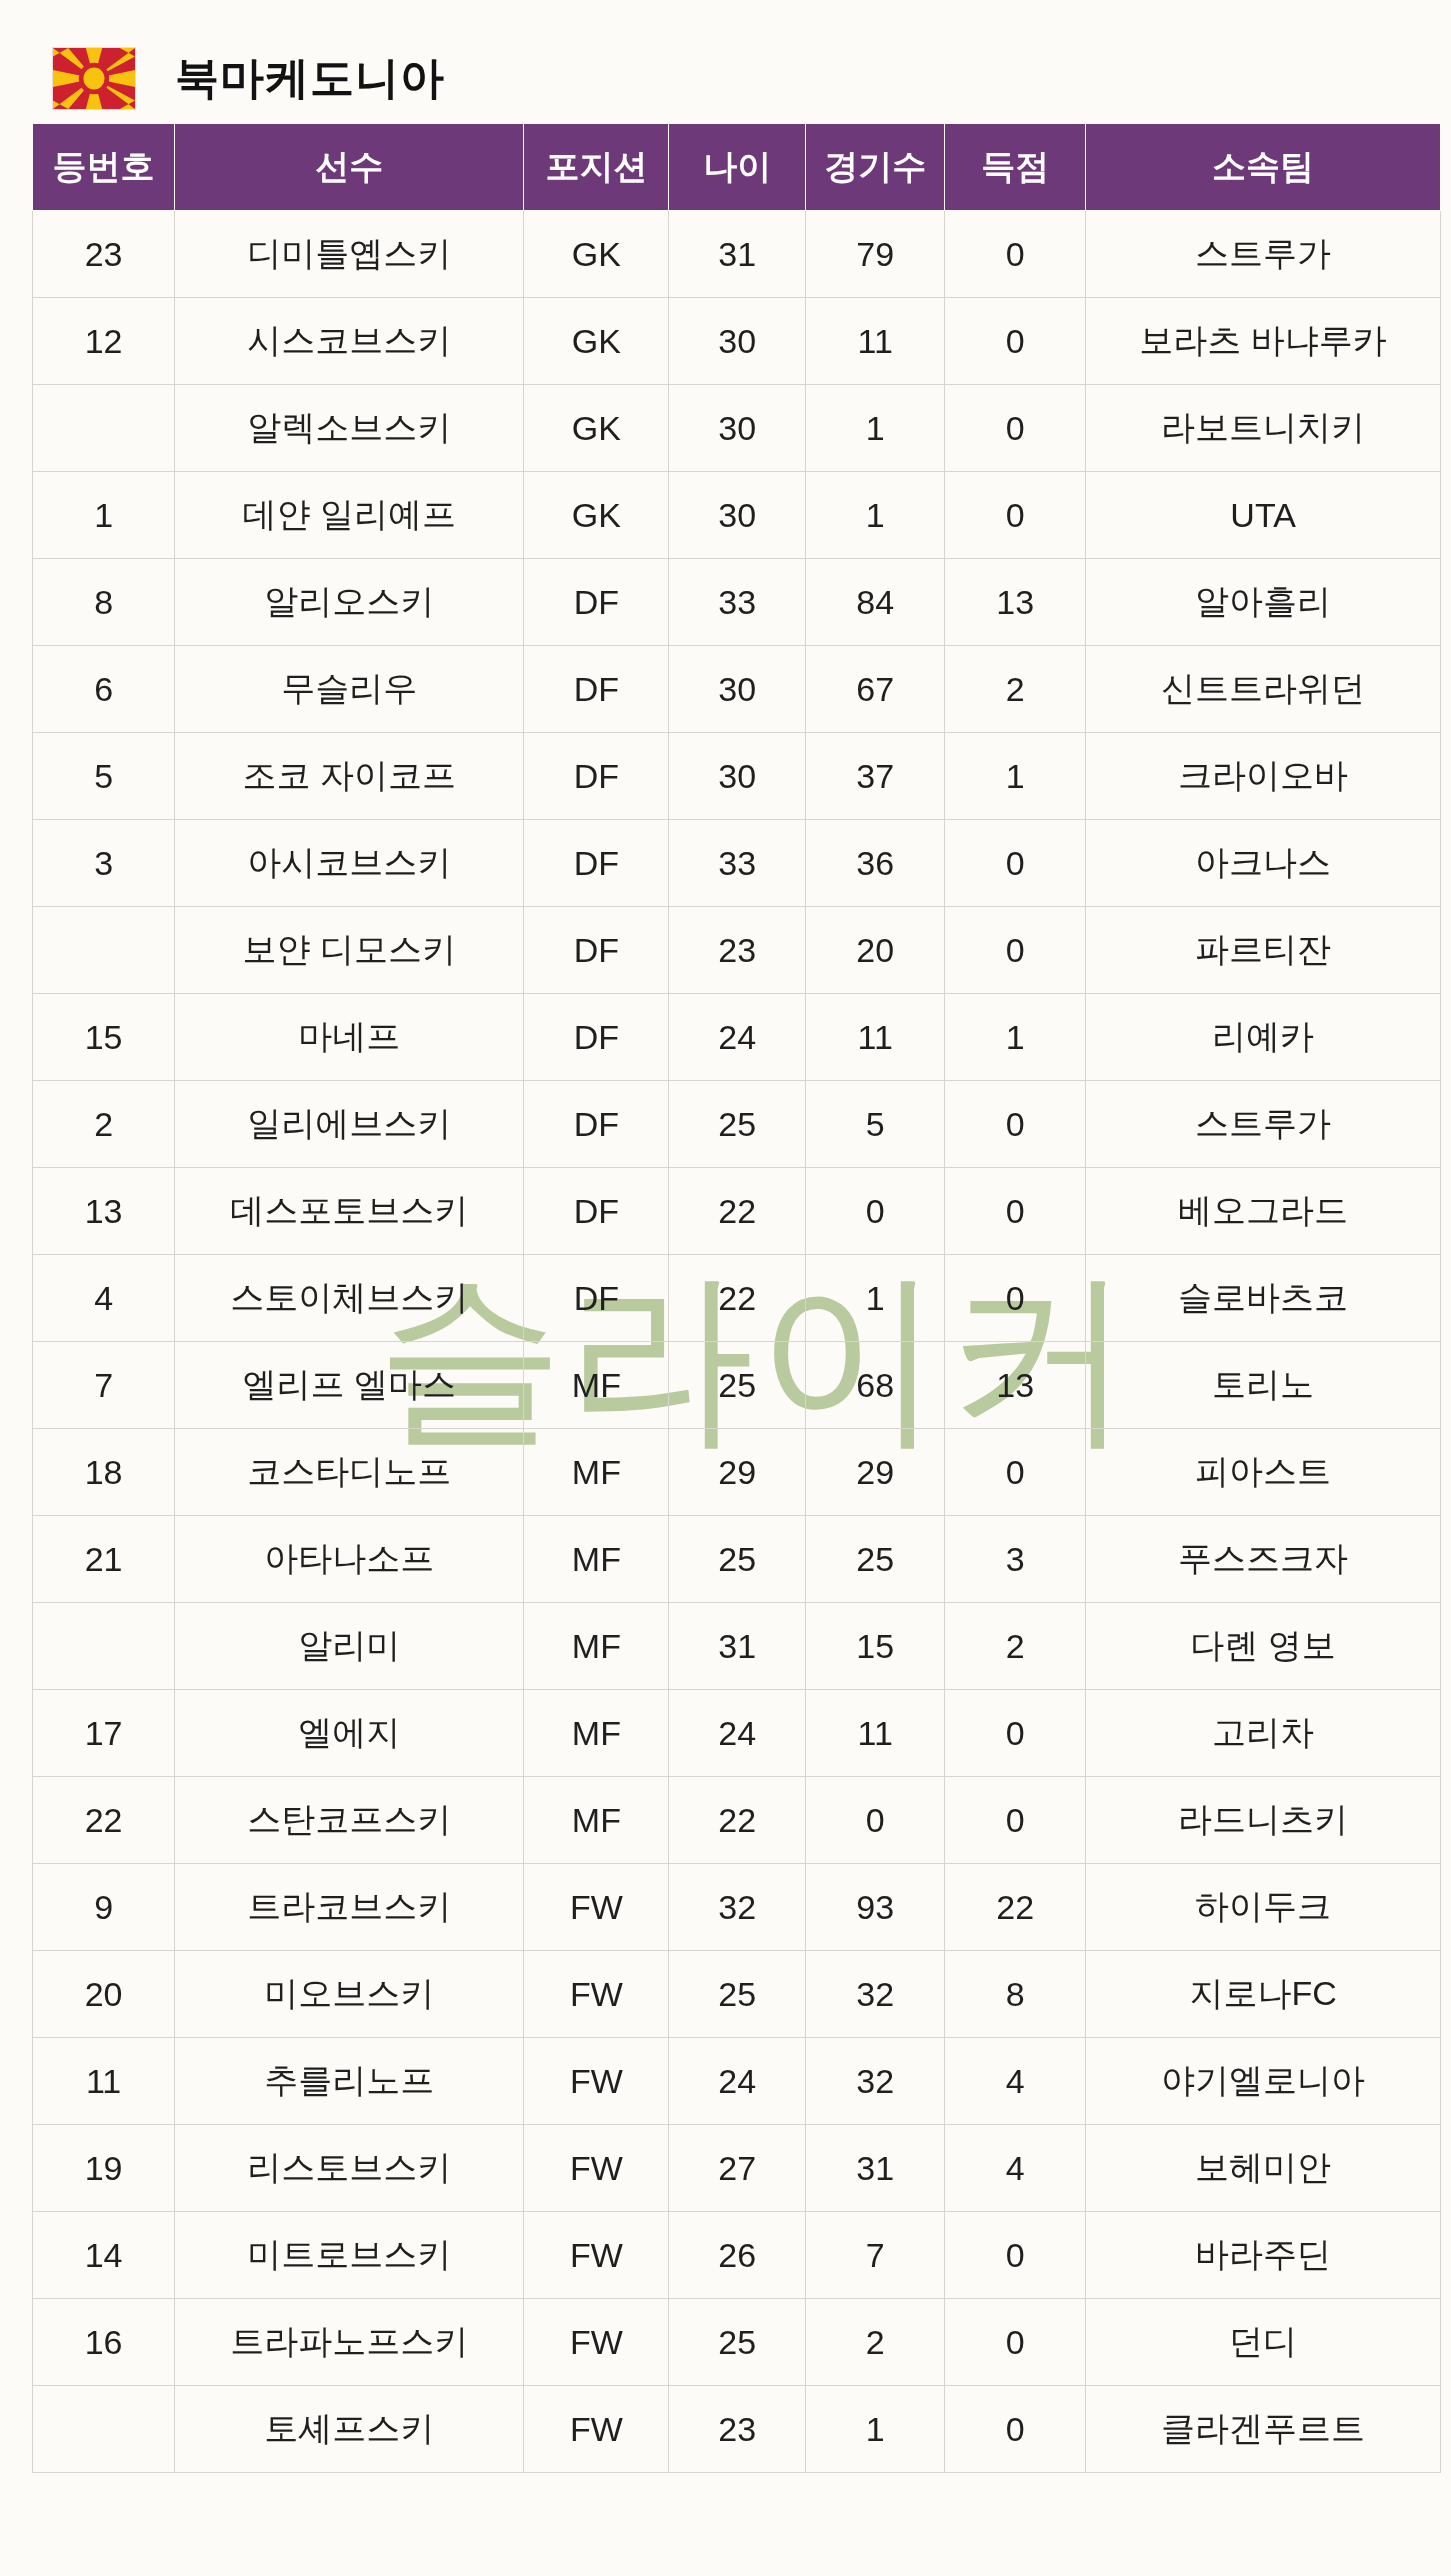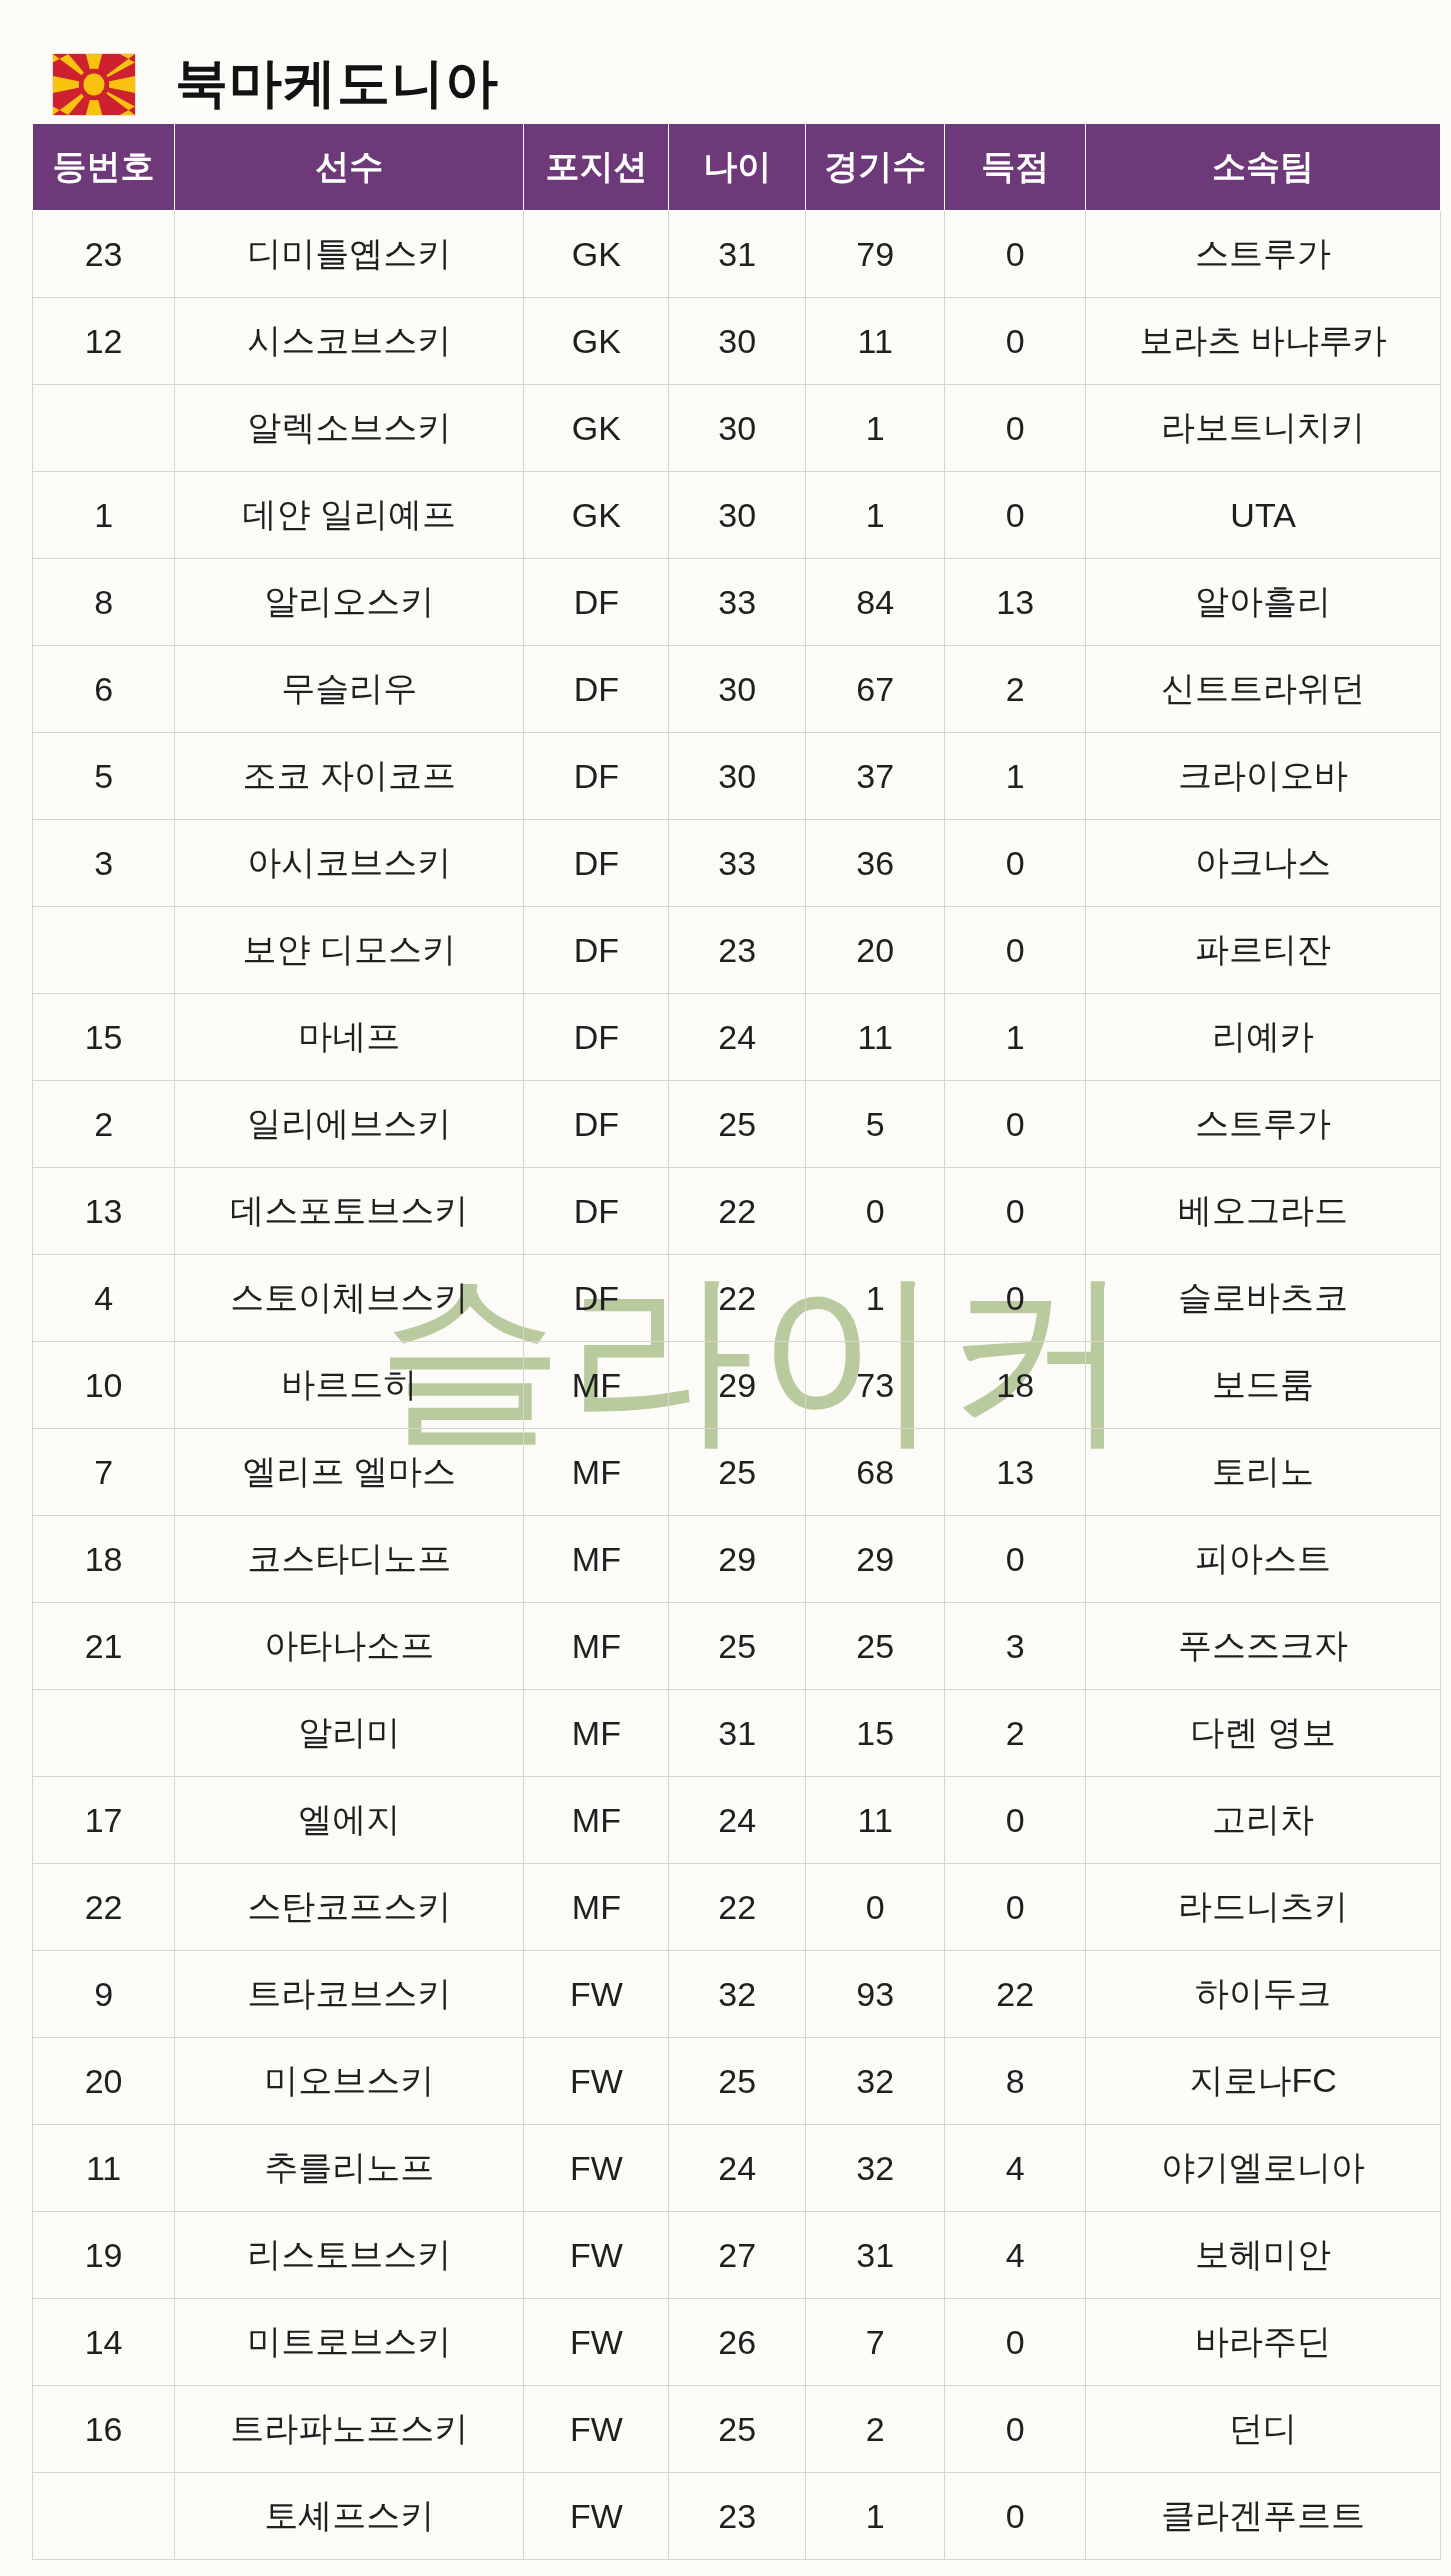--- a/index.html
+++ b/index.html
@@ -23,21 +23,21 @@
     gap: 40px;
     z-index: 2;
   }
   .flag {
     width: 82px;
     height: 61px;
     display: block;
     box-shadow: 0 0 0 1px #f2dadb;
   }
   .page-title {
-    font-size: 53px;
+    font-size: 44px;
     font-weight: bold;
     color: #121212;
     letter-spacing: 1px;
     font-family: Liberation Mono, monospace;
   }
   .watermark {
     position: absolute;
     top: 1263px;
     left: 376px;
     font-size: 188px;
@@ -247,29 +247,20 @@
       <tr>
         <td>4</td>
         <td>스토이체브스키</td>
         <td>DF</td>
         <td>22</td>
         <td>1</td>
         <td>0</td>
         <td>슬로바츠코</td>
       </tr>
       <tr>
-        <td>10</td>
-        <td>바르드히</td>
-        <td>MF</td>
-        <td>29</td>
-        <td>73</td>
-        <td>18</td>
-        <td>보드룸</td>
-      </tr>
-      <tr>
         <td>7</td>
         <td>엘리프 엘마스</td>
         <td>MF</td>
         <td>25</td>
         <td>68</td>
         <td>13</td>
         <td>토리노</td>
       </tr>
       <tr>
         <td>18</td>

